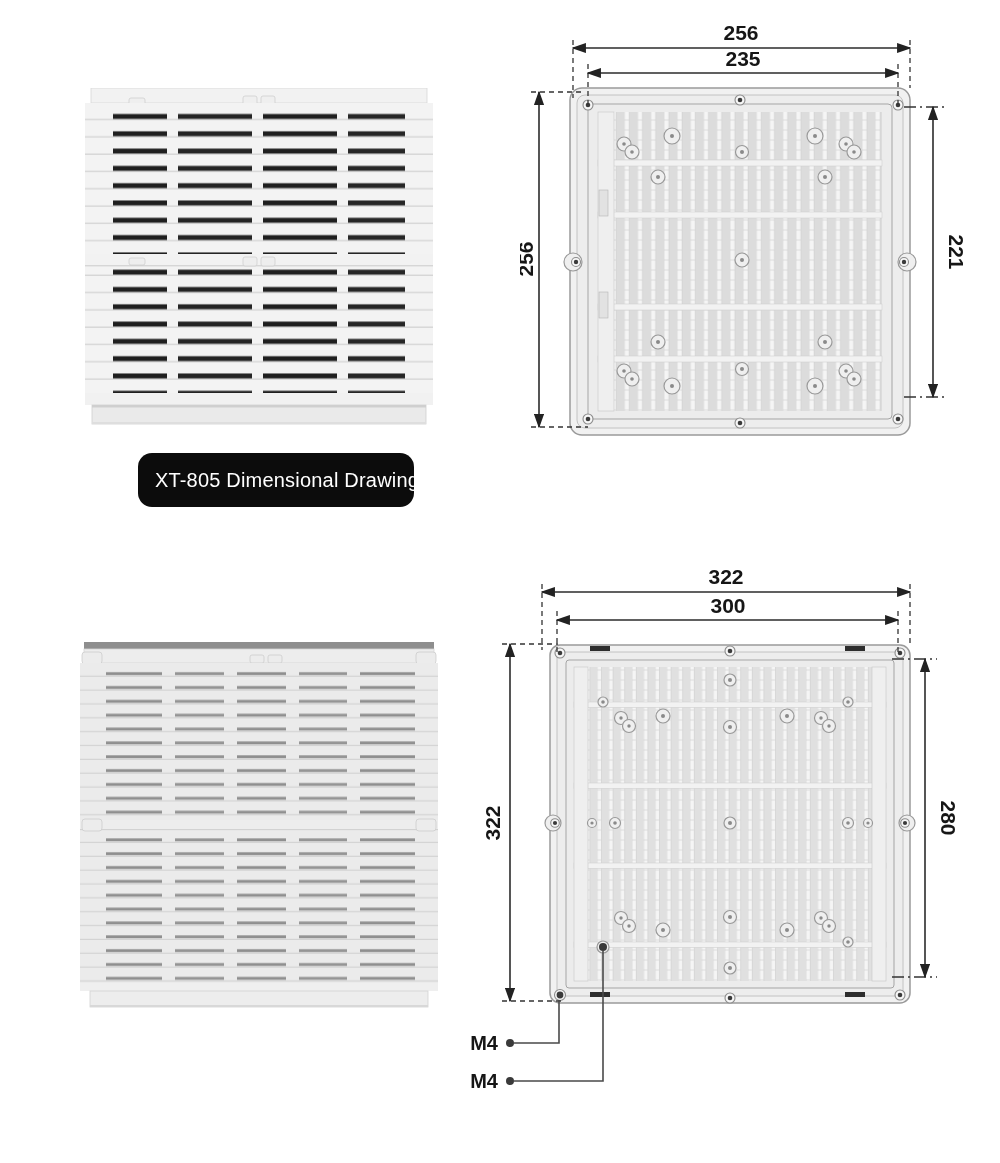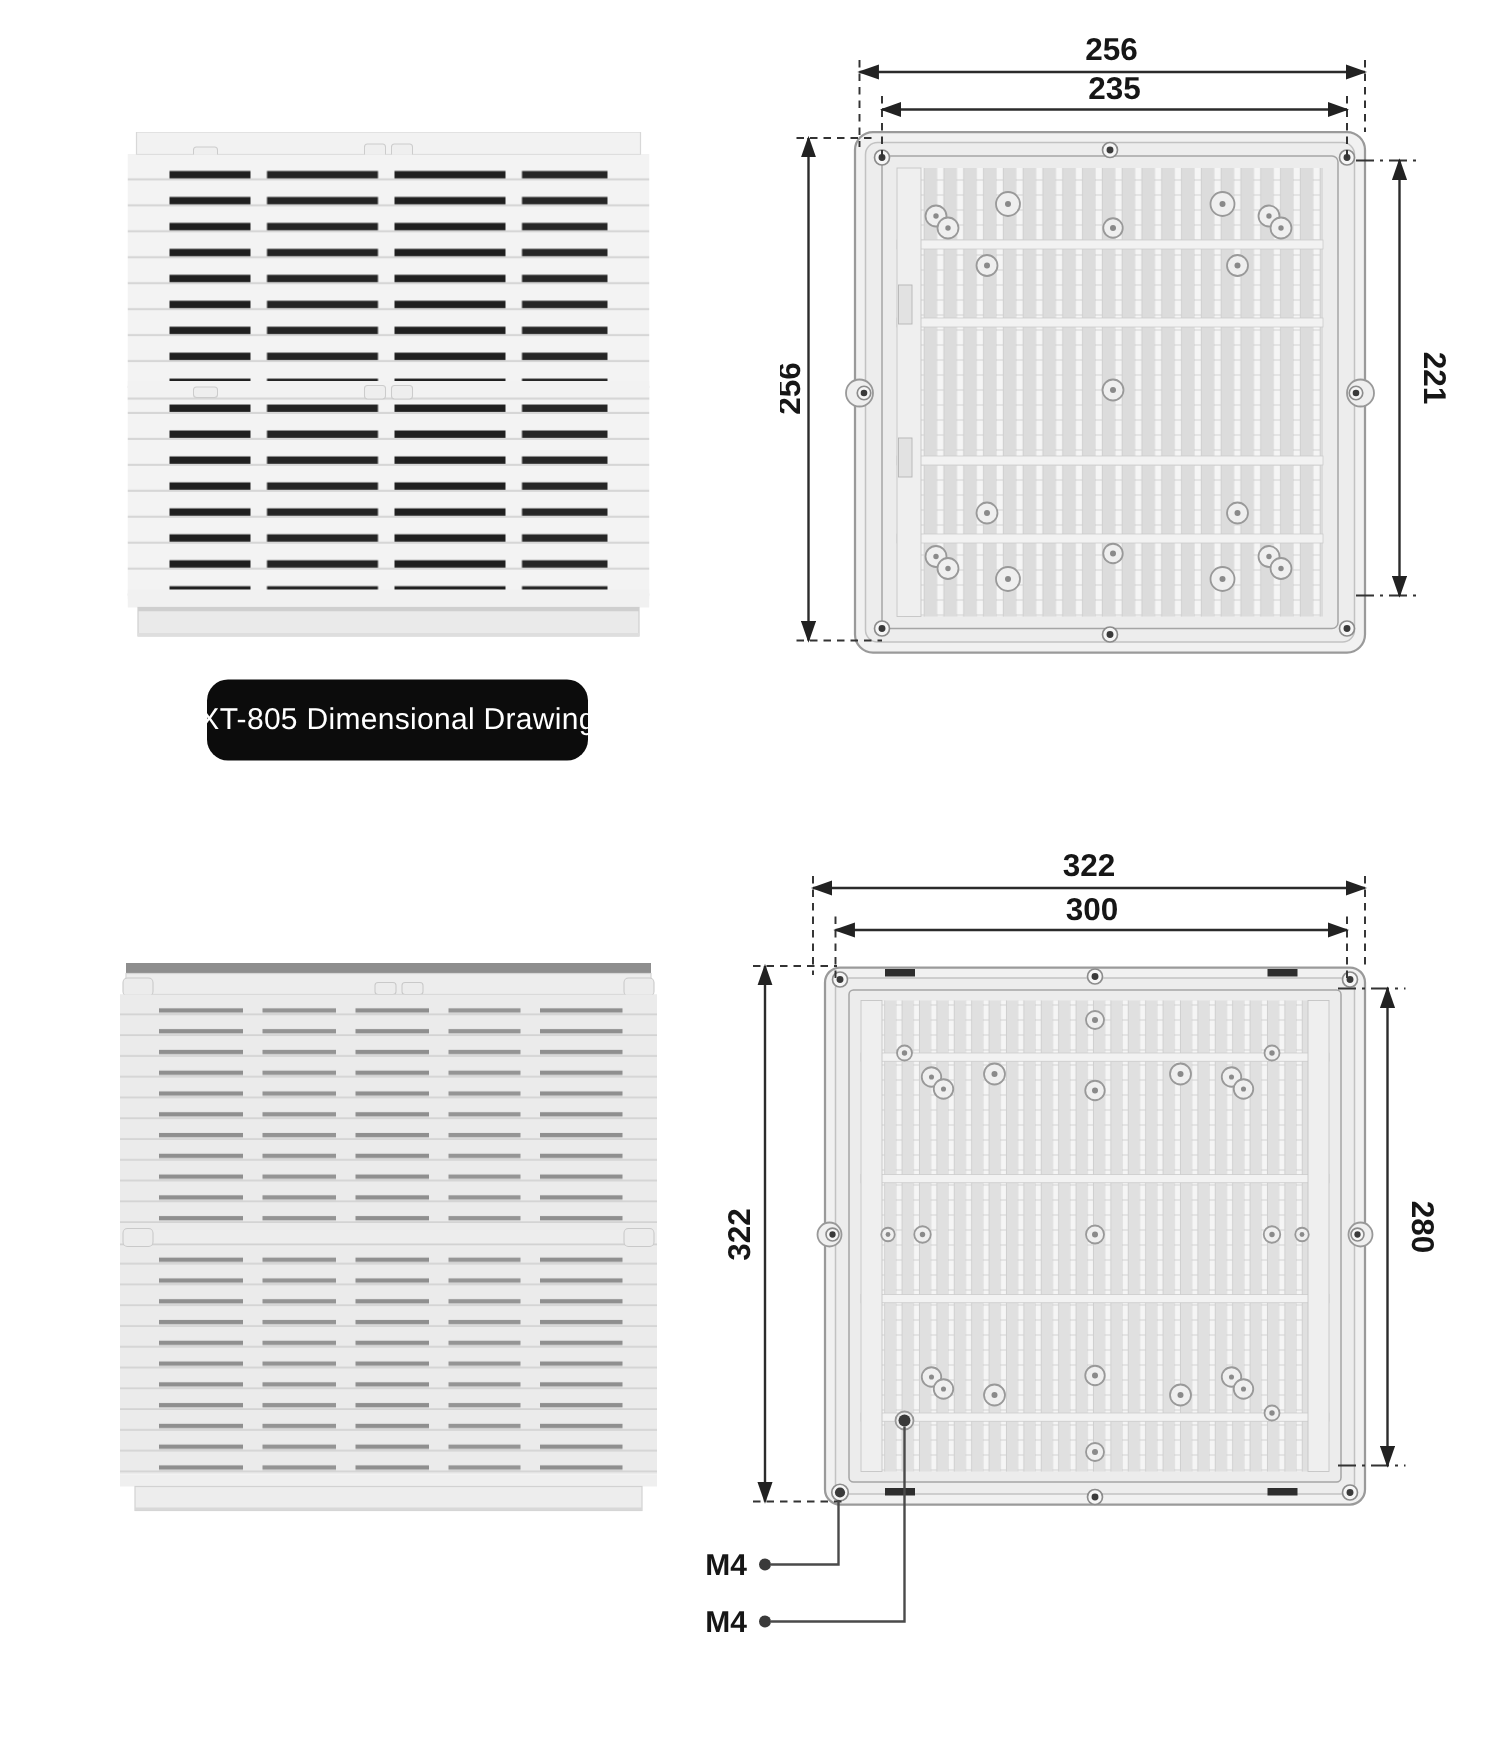--- a/index.html
+++ b/index.html
@@ -5,21 +5,21 @@
   html,body{margin:0;padding:0;background:#ffffff;}
   .canvas{
     position:relative;width:1000px;height:1163px;background:#ffffff;overflow:hidden;
     font-family:"Liberation Sans",sans-serif;
     border-radius:19px;
   }
   .abs{position:absolute;}
   .badge{
     display:flex;align-items:center;justify-content:center;
     background:#0c0c0c;color:#ffffff;border-radius:14px;
-    font-size:20px;font-weight:400;letter-spacing:.2px;white-space:nowrap;
+    font-size:20px;font-weight:400;letter-spacing:.2px;white-space:nowrap;padding-left:22px;
   }
   svg text.dim{
     font-family:"Liberation Sans",sans-serif;font-weight:bold;font-size:21px;fill:#161616;
   }
   svg text.callout{
     font-family:"Liberation Sans",sans-serif;font-weight:bold;font-size:20px;fill:#161616;
   }
   svg .dimline{stroke:#2b2b2b;stroke-width:1.6;fill:none;}
   svg .ext{stroke:#333;stroke-width:1.3;fill:none;stroke-dasharray:5 4;}
   svg .extdd{stroke:#333;stroke-width:1.3;fill:none;stroke-dasharray:12 4 2 4;}

